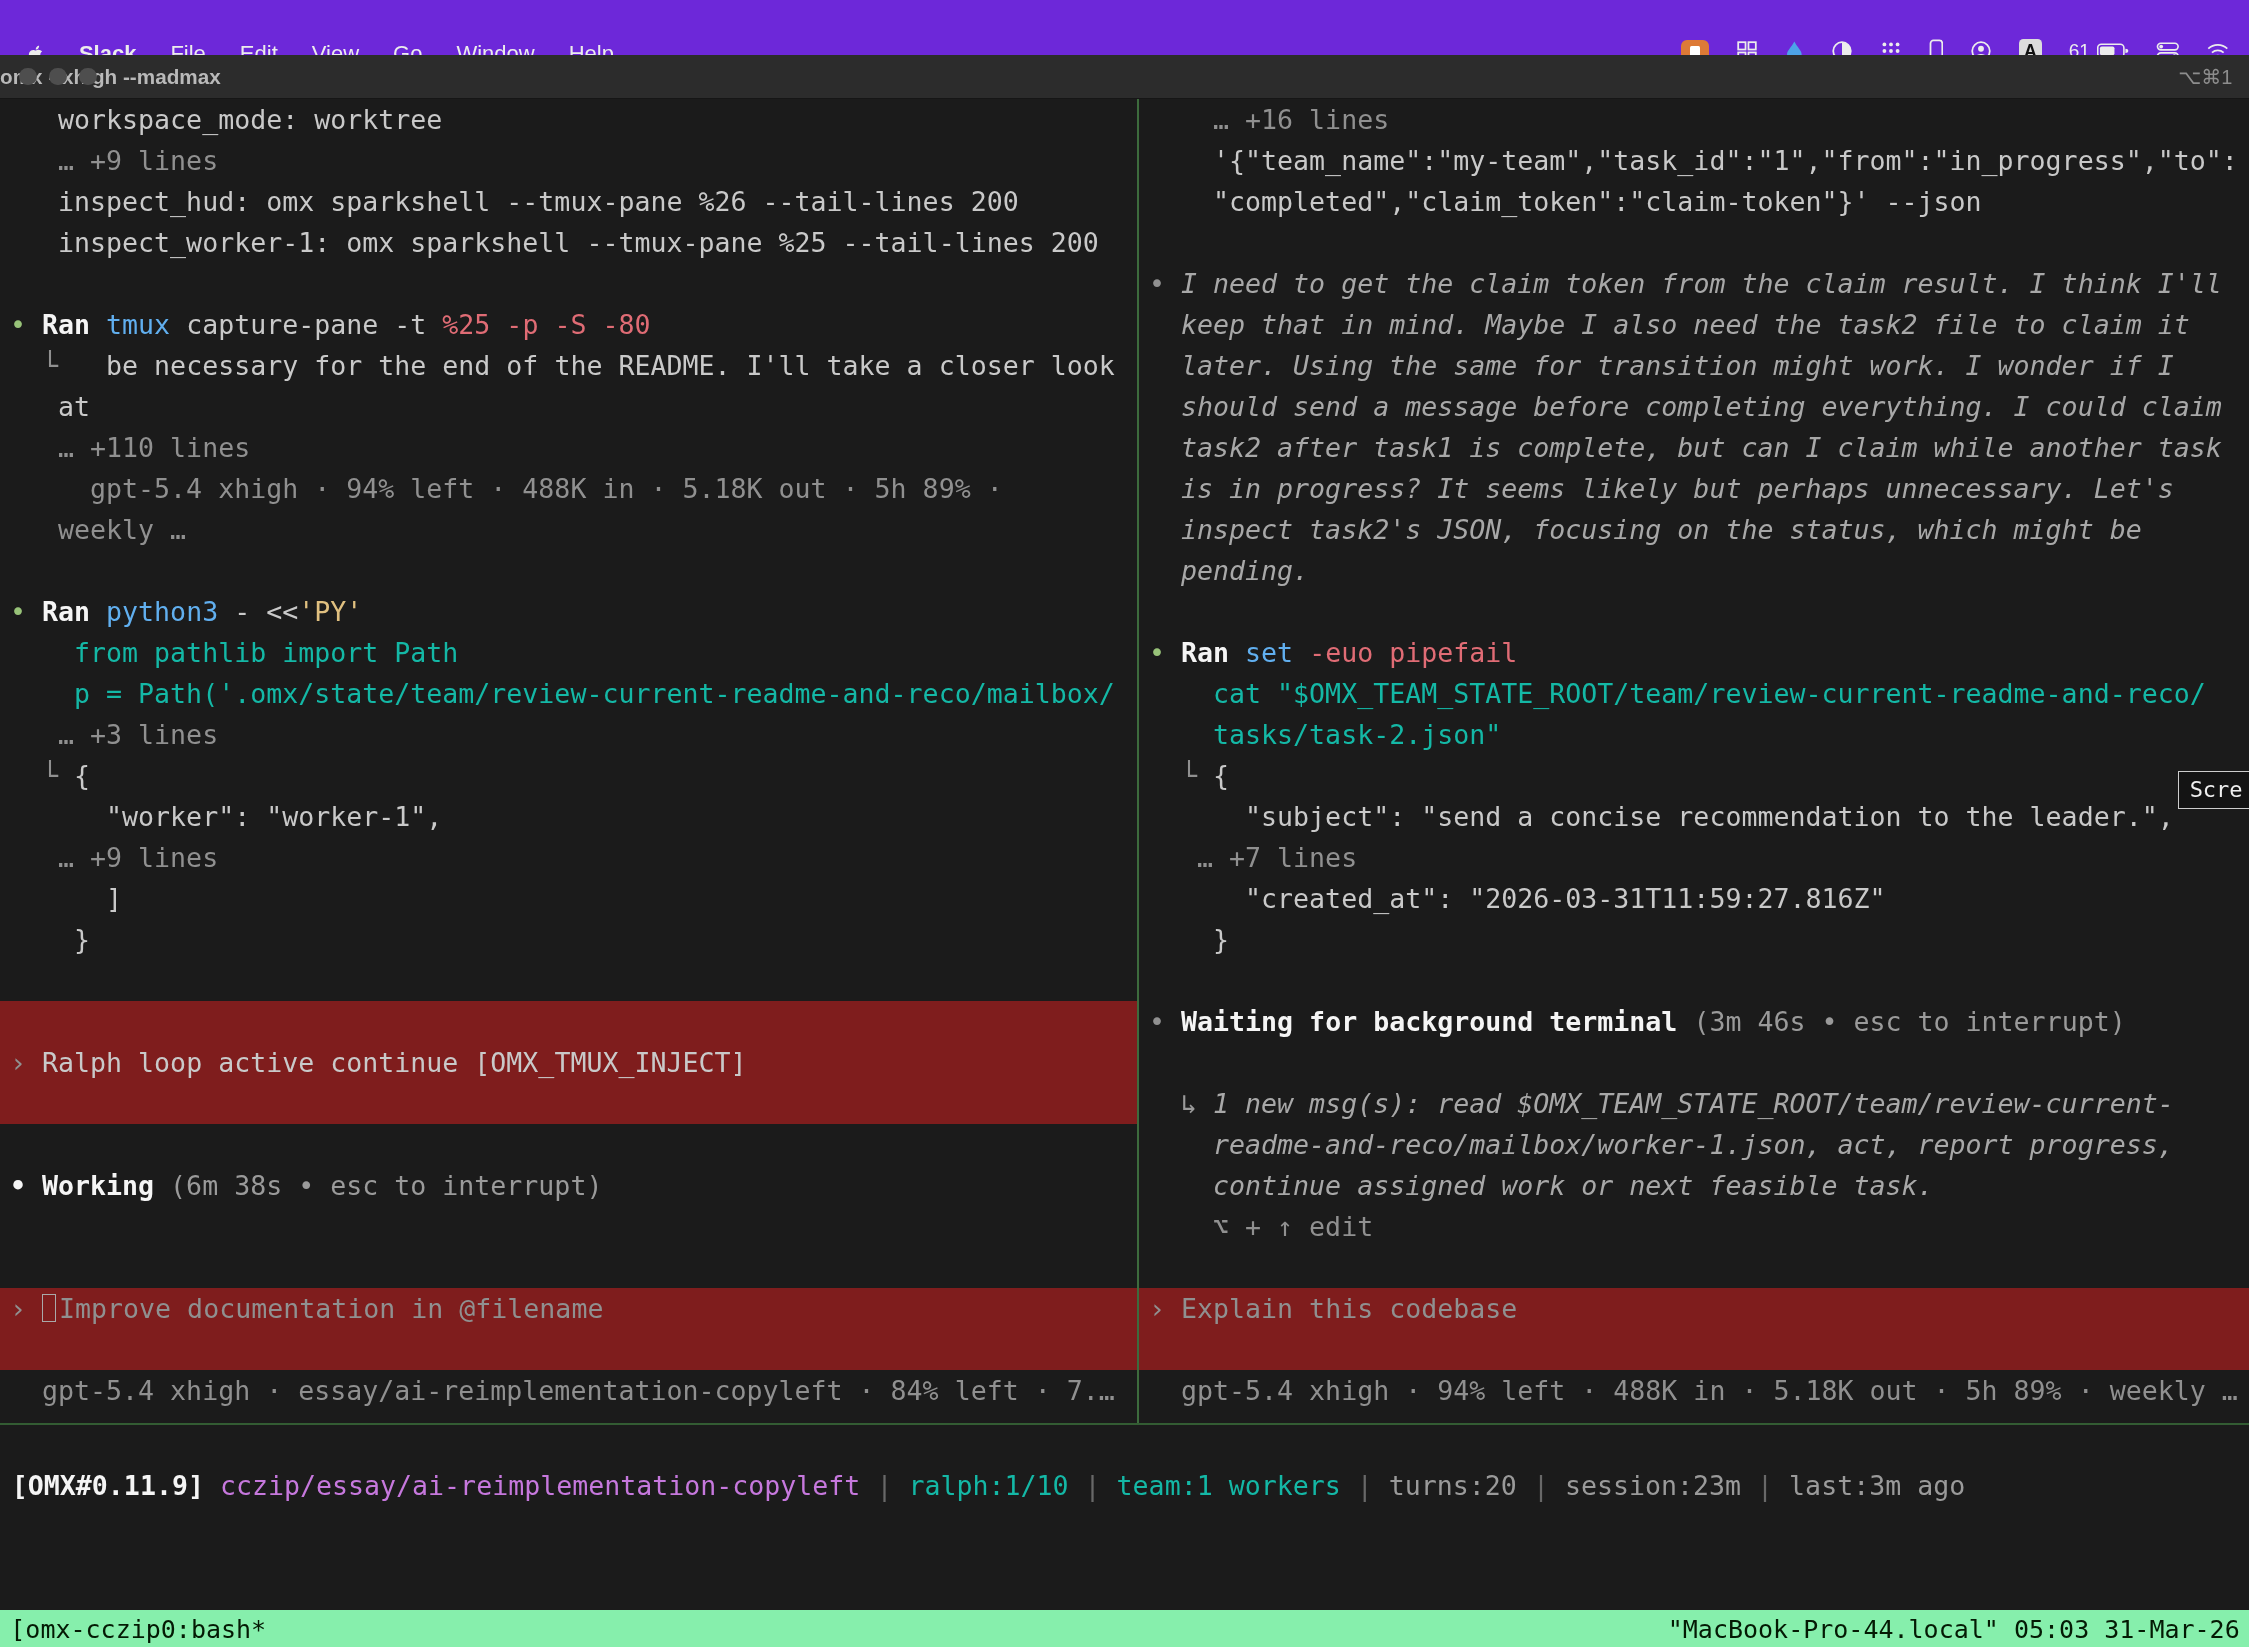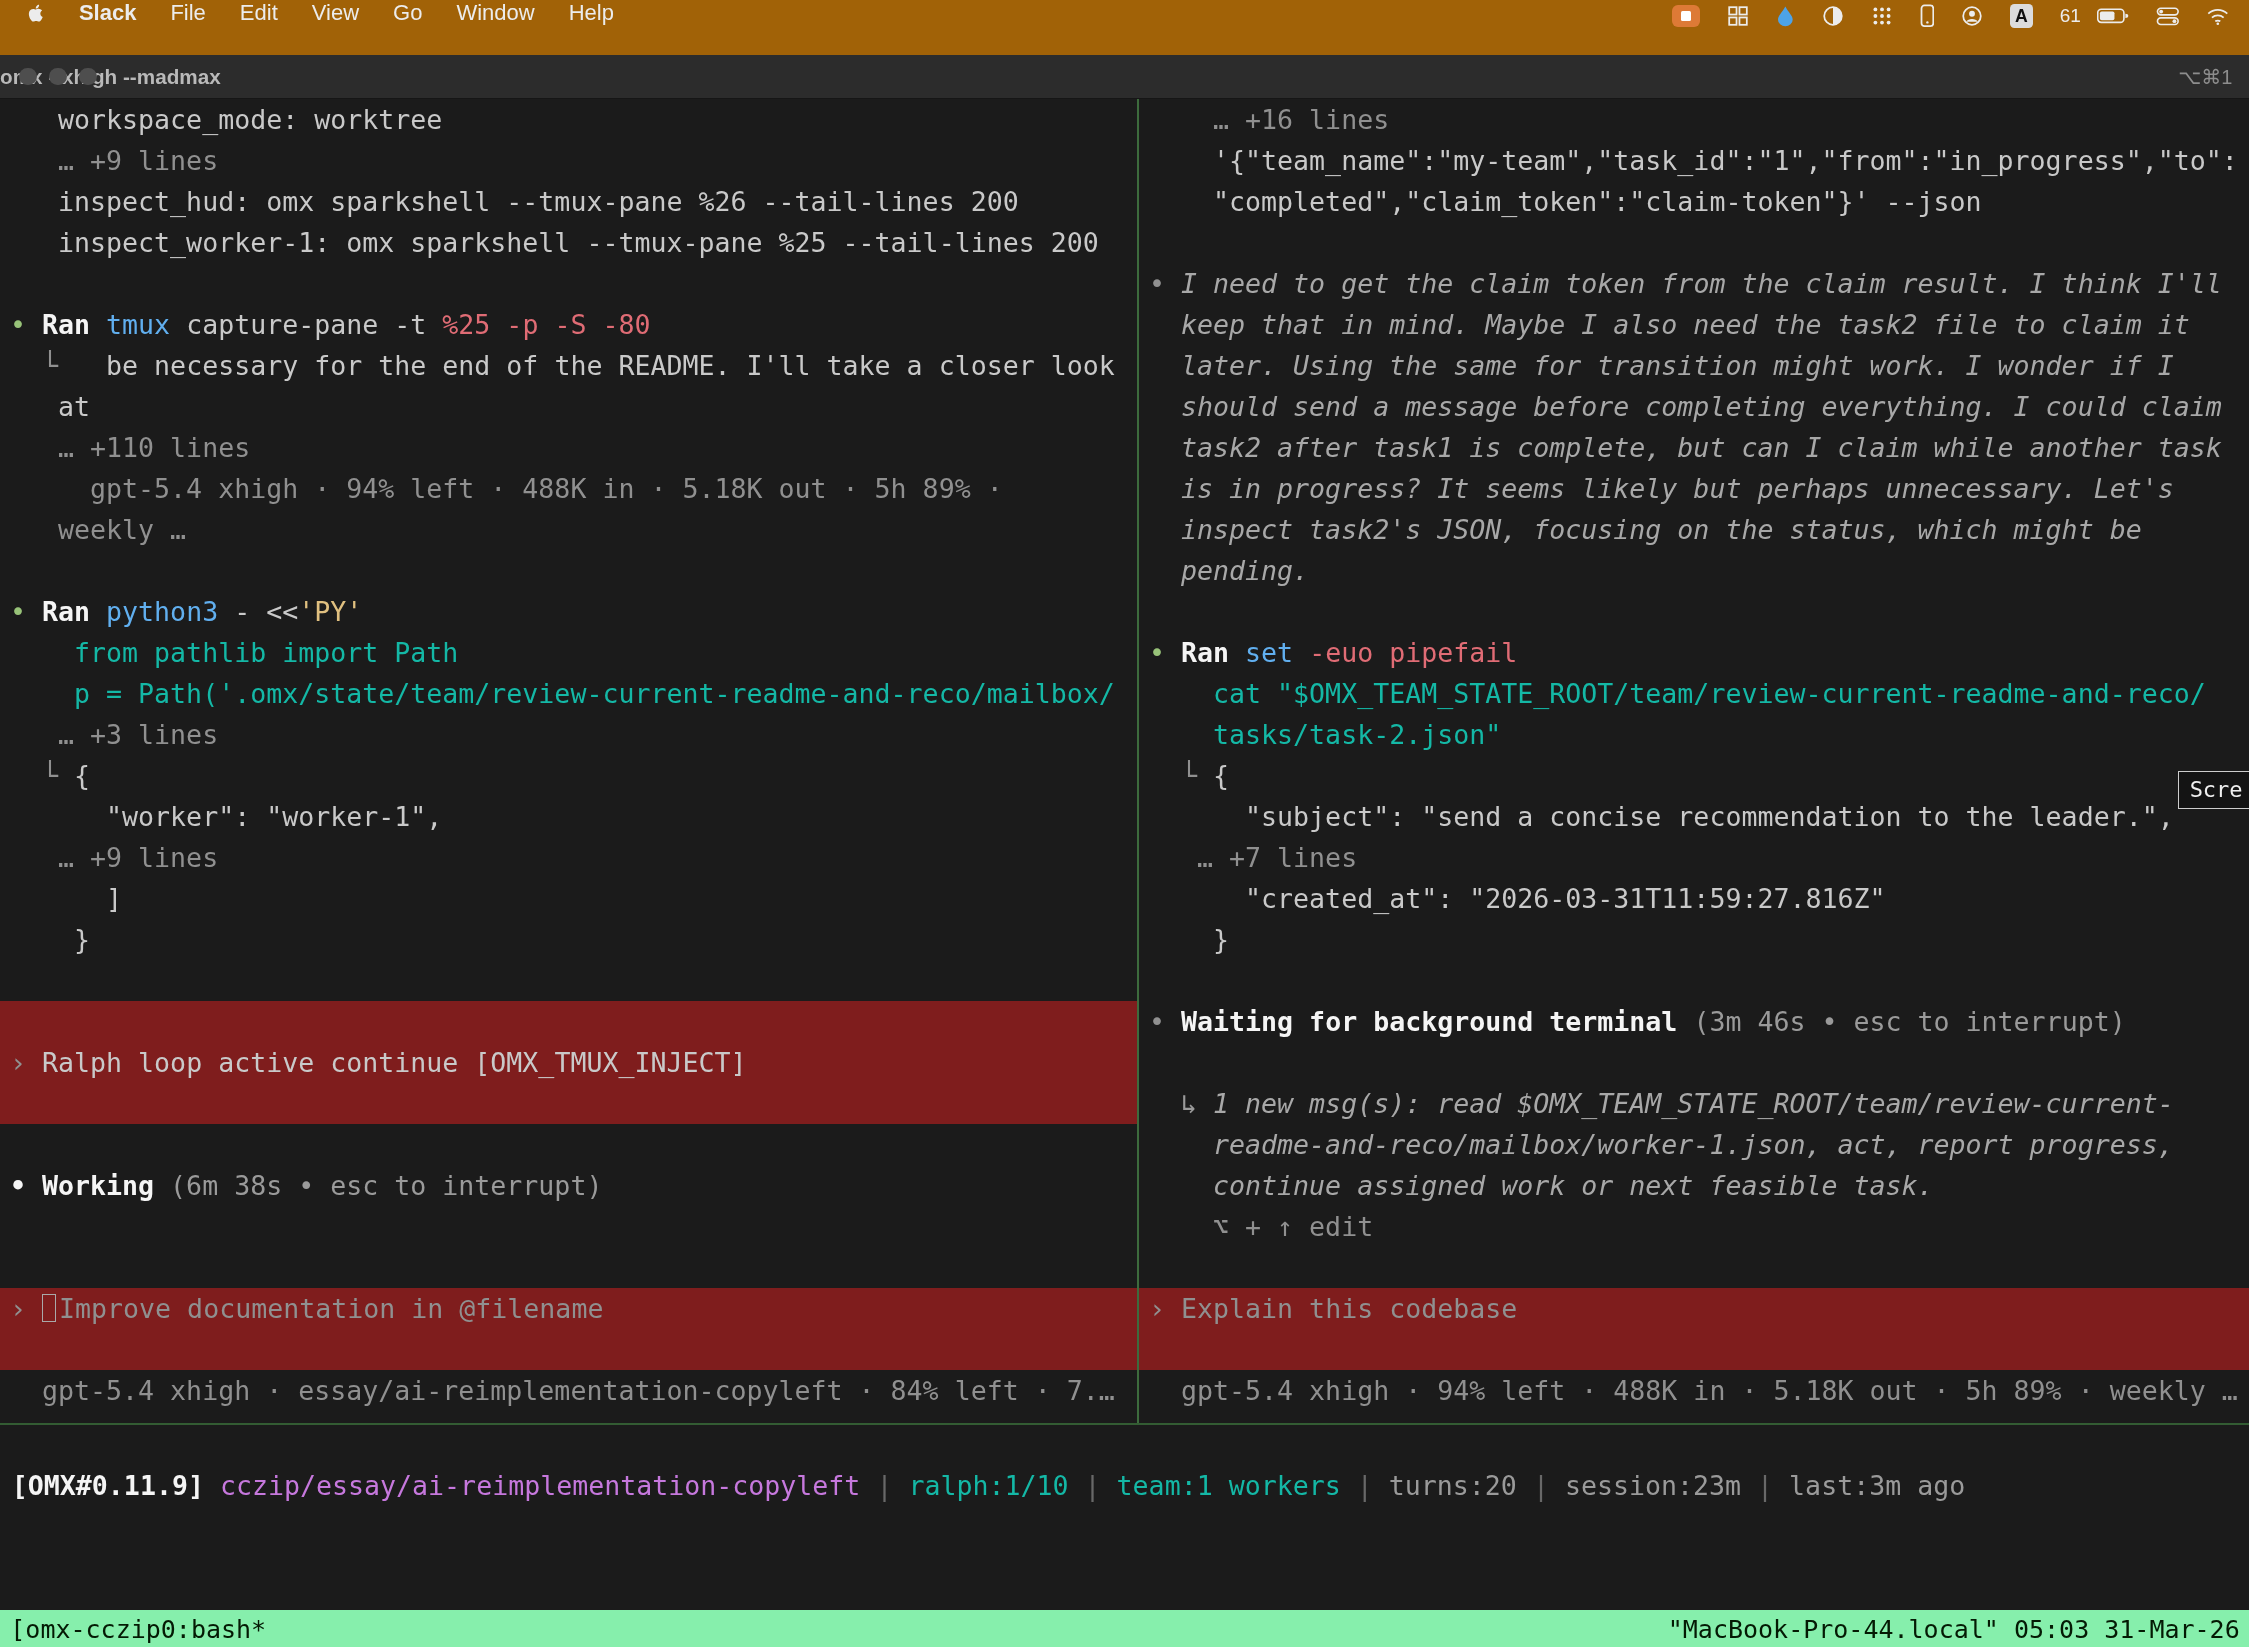--- a/index.html
+++ b/index.html
@@ -1,34 +1,34 @@
 <!DOCTYPE html>
 <html style="font-size:11.8px"><head>
 <meta charset="utf-8">
 <style>
   *{margin:0;padding:0;box-sizing:border-box}
   html,body{width:2250px;height:1648px;overflow:hidden;background:#000}
   .screen{position:relative;width:2250px;height:1648px;background:#000}
 
   
-  .menubar{position:absolute;top:0;left:0;right:0;height:67px;background:#a16207;
-    display:flex;align-items:flex-start;justify-content:space-between;padding:0 20.7px;
+  .menubar{position:absolute;top:0;left:0;right:0;height:67px;background:#6d28d9;
+    display:flex;align-items:flex-end;justify-content:space-between;padding:0 20.7px;
     color:#ececec;font-family:"Liberation Sans",sans-serif;font-size:22px}
   .mb-left{display:flex;align-items:center}
   .apple-wrap{padding:0 14.8px 0 4.4px;display:flex;align-items:center}
   .mi{padding:0 17px;white-space:nowrap}
   .mi.appname{font-weight:bold}
   .mb-right{display:flex;align-items:center;gap:26.6px}
   .mb-ico{display:flex;align-items:center;justify-content:center;height:32px}
   .rec{width:28px;height:22px;border-radius:5.9px;background:#dd7a36;display:flex;align-items:center;justify-content:center}
   .rec-sq{width:9.6px;height:9.6px;background:#fff;border-radius:1.5px}
   .inputA{width:23.6px;height:23.6px;border-radius:4.4px;background:#dcdcdc;color:#111;
     font-family:"Liberation Sans",sans-serif;font-size:17.7px;font-weight:bold;
     display:flex;align-items:center;justify-content:center}
-  .batt{display:flex;align-items:center;gap:16px;color:#ececec;font-size:19px}
+  .batt{display:flex;align-items:center;gap:7px;color:#ececec;font-size:19px}
 
   
   .window{position:absolute;top:55px;left:0;right:0;bottom:0;background:#1b1b1b}
   .titlebar{position:absolute;top:0;left:0;right:0;height:44px;background:#2c2c2c;
     border-bottom:1.5px solid #161616;display:flex;align-items:center}
   .lights{position:absolute;left:19px;display:flex;gap:12.5px}
   .light{width:17.7px;height:17.7px;border-radius:50%;background:#4e4e4e}
   .wtitle{flex:1;color:#b9b9b9;font-family:"Liberation Sans",sans-serif;
     font-size:20.7px;font-weight:bold}
   .wshort{position:absolute;right:17.7px;color:#8d8d8d;font-family:"Liberation Sans",sans-serif;font-size:20px}

